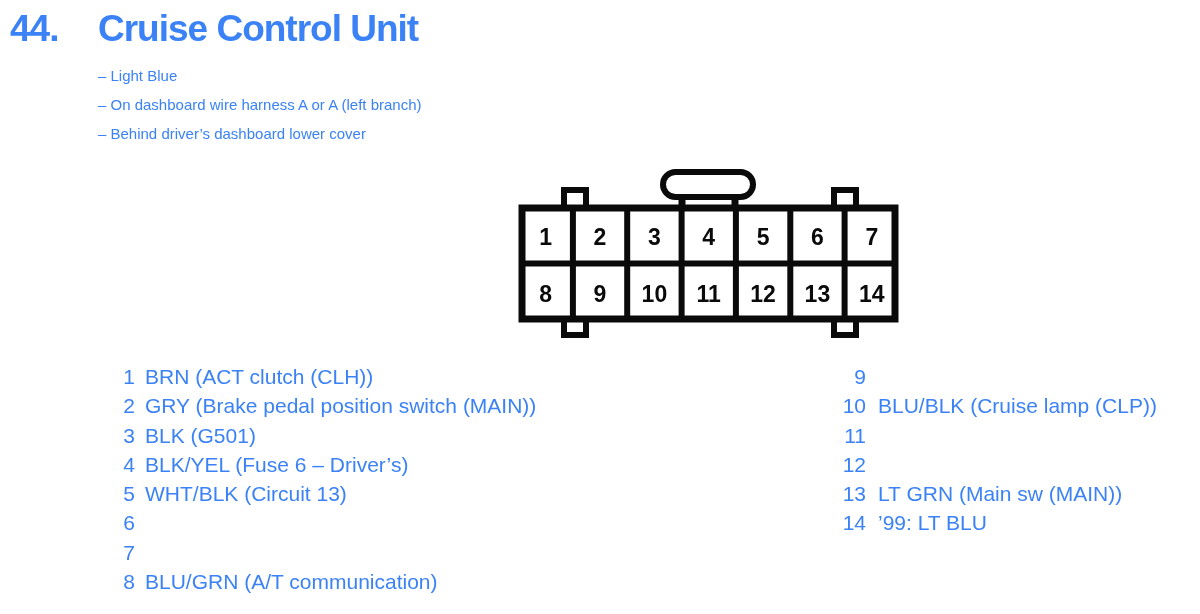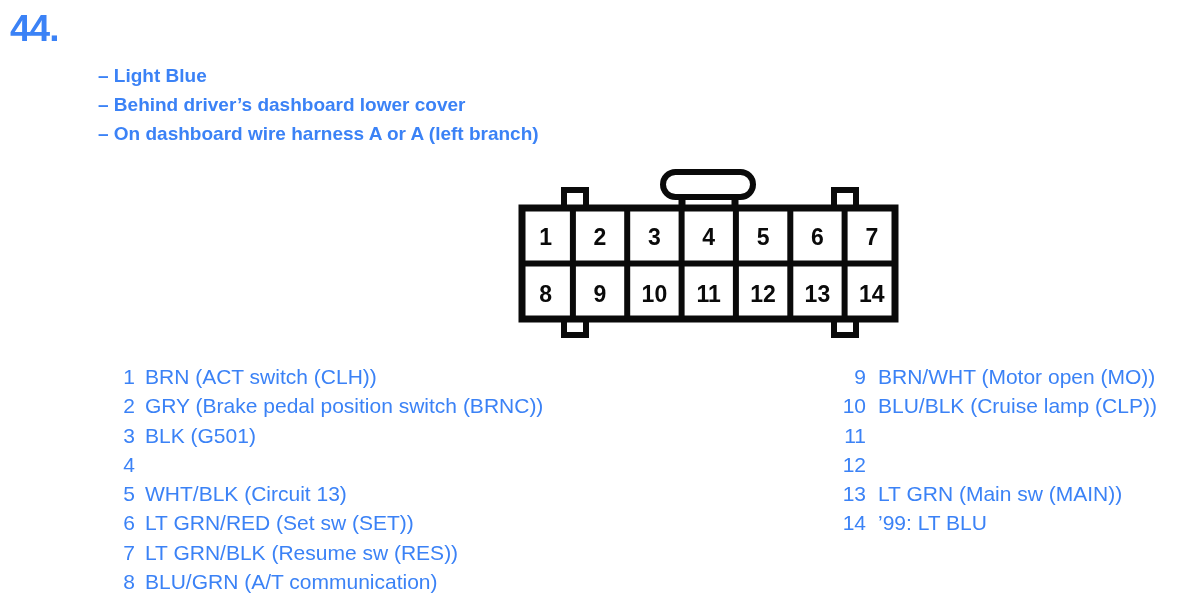--- a/index.html
+++ b/index.html
@@ -34,24 +34,23 @@
     font-size: 37px;
     font-weight: bold;
     letter-spacing: -1px;
     white-space: nowrap;
   }
   
   .notes {
     position: absolute;
     left: 98px;
     top: 61px;
-    font-size: 19px;
+    font-size: 15px;
     line-height: 29px;
     white-space: nowrap;
-    font-weight: bold;
   }
   
   .connector-svg {
     position: absolute;
     left: 455px;
     top: 158px;
   }
   .connector-svg .outline {
     fill: #ffffff;
     stroke: #0a0a0a;
@@ -83,25 +82,26 @@
   .pin-desc-cell { flex: 0 0 auto; }
   .pin-col-left  .pin-desc-cell { margin-left: 10px; }
   .pin-col-right .pin-desc-cell { margin-left: 12px; }
 </style>
 </head>
 <body>
 
 <div class="page">
 
   <span class="section-number">44.</span>
+  <h1 class="page-title">Cruise Control Unit</h1>
 
   <div class="notes">
     <div>– Light Blue</div>
+    <div>– On dashboard wire harness A or A (left branch)</div>
     <div>– Behind driver’s dashboard lower cover</div>
-    <div>– On dashboard wire harness A or A (left branch)</div>
   </div>
 
   <svg class="connector-svg" width="490" height="190" viewBox="455 158 490 190">
 
     <g>
       <line x1="682" y1="194" x2="682" y2="208" stroke="#0a0a0a" stroke-width="7"></line>
       <line x1="735" y1="194" x2="735" y2="208" stroke="#0a0a0a" stroke-width="7"></line>
     </g>
 
     <rect class="outline" x="663" y="172" width="90" height="25" rx="12.5" stroke-width="6"></rect>
@@ -138,55 +138,53 @@
     <text class="pin-num" x="654.4" y="302">10</text>
     <text class="pin-num" x="708.7" y="302">11</text>
     <text class="pin-num" x="763.1" y="302">12</text>
     <text class="pin-num" x="817.4" y="302">13</text>
     <text class="pin-num" x="871.8" y="302">14</text>
   </svg>
 
   <div class="pin-col pin-col-left">
     <div class="pin-row">
       <span class="pin-num-cell">1</span>
-      <span class="pin-desc-cell">BRN (ACT switch (CLH))</span>
+      <span class="pin-desc-cell">BRN (ACT clutch (CLH))</span>
     </div>
     <div class="pin-row">
       <span class="pin-num-cell">2</span>
-      <span class="pin-desc-cell">GRY (Brake pedal position switch (BRNC))</span>
+      <span class="pin-desc-cell">GRY (Brake pedal position switch (MAIN))</span>
     </div>
     <div class="pin-row">
       <span class="pin-num-cell">3</span>
       <span class="pin-desc-cell">BLK (G501)</span>
     </div>
     <div class="pin-row">
       <span class="pin-num-cell">4</span>
+      <span class="pin-desc-cell">BLK/YEL (Fuse 6 – Driver’s)</span>
     </div>
     <div class="pin-row">
       <span class="pin-num-cell">5</span>
       <span class="pin-desc-cell">WHT/BLK (Circuit 13)</span>
     </div>
     <div class="pin-row">
       <span class="pin-num-cell">6</span>
-      <span class="pin-desc-cell">LT GRN/RED (Set sw (SET))</span>
     </div>
     <div class="pin-row">
       <span class="pin-num-cell">7</span>
-      <span class="pin-desc-cell">LT GRN/BLK (Resume sw (RES))</span>
     </div>
     <div class="pin-row">
       <span class="pin-num-cell">8</span>
       <span class="pin-desc-cell">BLU/GRN (A/T communication)</span>
     </div>
   </div>
 
   <div class="pin-col pin-col-right">
     <div class="pin-row">
       <span class="pin-num-cell">9</span>
-      <span class="pin-desc-cell">BRN/WHT (Motor open (MO))</span>
     </div>
     <div class="pin-row">
       <span class="pin-num-cell">10</span>
       <span class="pin-desc-cell">BLU/BLK (Cruise lamp (CLP))</span>
     </div>
     <div class="pin-row">
       <span class="pin-num-cell">11</span>
     </div>
     <div class="pin-row">
       <span class="pin-num-cell">12</span>

